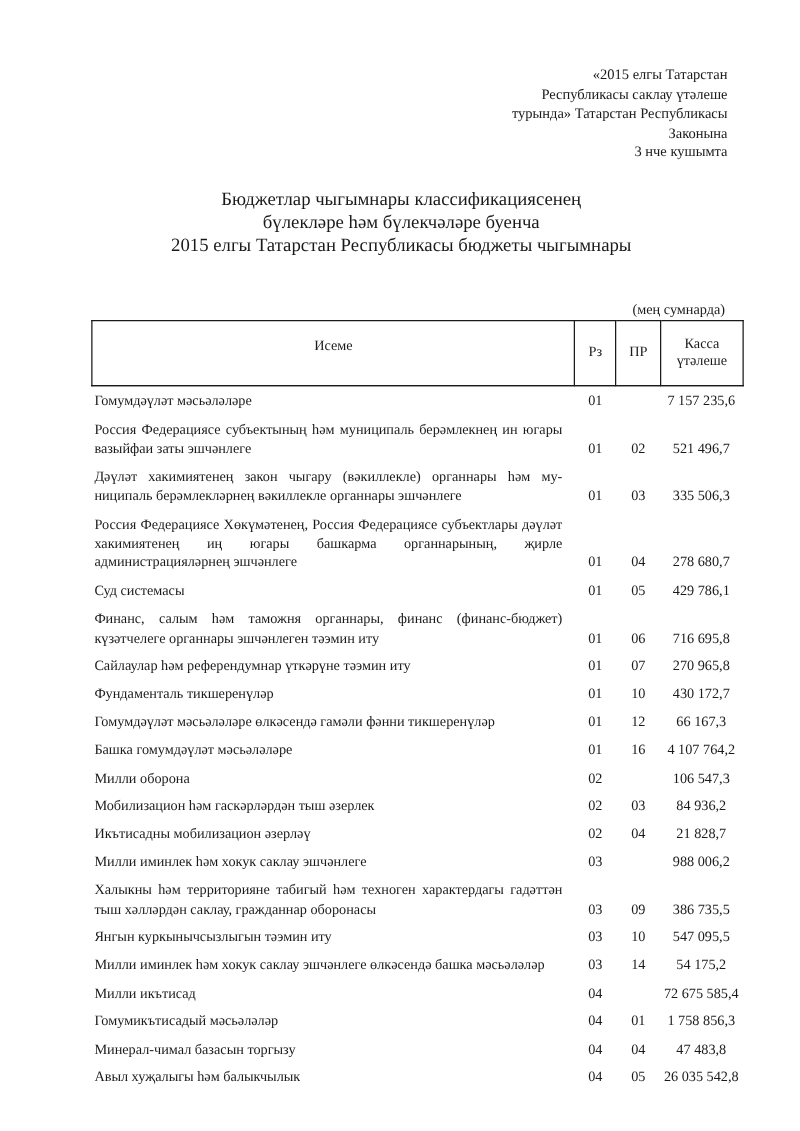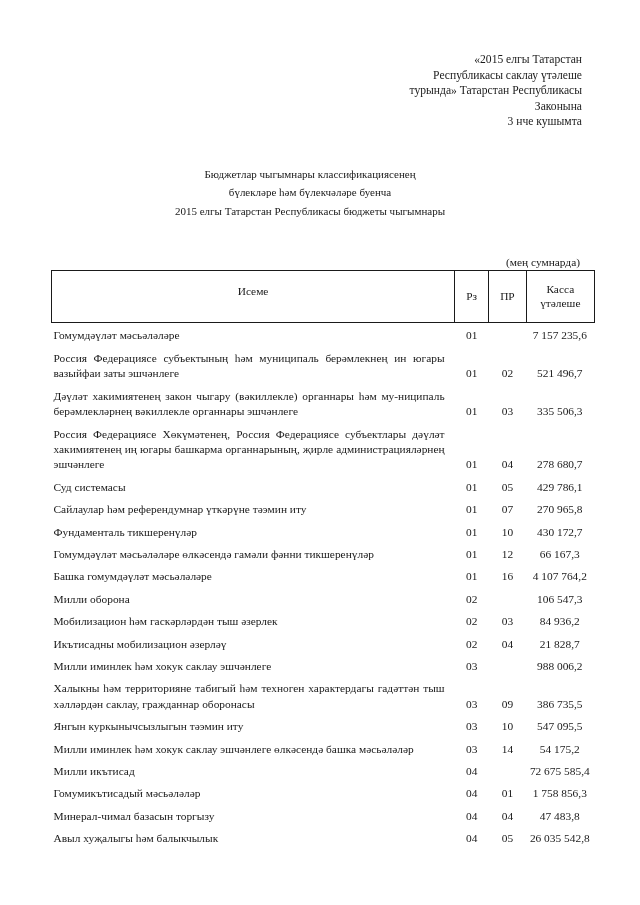--- a/index.html
+++ b/index.html
@@ -12,39 +12,39 @@
     height: 905px;
     font-family: "Liberation Serif", "DejaVu Serif", serif;
     color: #1a1a1a;
     position: relative;
     overflow: hidden;
   }
   .page {
     width: 640px;
     height: 715px;
     box-sizing: border-box;
-    padding: 52px 58px 0 38px;
+    padding: 52px 58px 0 60px;
     position: relative;
   }
 
   
   .doc-ref {
     text-align: right;
     font-size: 11.6px;
     line-height: 15.6px;
     margin: 0 0 0 auto;
     width: 320px;
   }
   .doc-ref div { white-space: nowrap; }
 
   
   .doc-title {
-    margin-top: 35px;
-    text-align: center;
-    font-size: 11px;
+    margin-top: 21px;
+    text-align: center;
+    font-size: 15px;
     line-height: 18.5px;
   }
   .doc-title div { white-space: nowrap; }
 
   
   .units-note {
     margin-top: 36px;
     text-align: right;
     font-size: 11.4px;
     padding-right: 2px;
@@ -162,20 +162,26 @@
           <td class="code">01</td>
           <td class="code">04</td>
           <td class="value">278 680,7</td>
         </tr>
         <tr>
           <td class="name">Суд системасы</td>
           <td class="code">01</td>
           <td class="code">05</td>
           <td class="value">429 786,1</td>
         </tr>
+        <tr class="multiline">
+          <td class="name">Финанс, салым һәм таможня органнары, финанс (финанс-бюджет) күзәтчелеге органнары эшчәнлеген тәэмин иту</td>
+          <td class="code">01</td>
+          <td class="code">06</td>
+          <td class="value">716 695,8</td>
+        </tr>
         <tr>
           <td class="name">Сайлаулар һәм референдумнар үткәрүне тәэмин иту</td>
           <td class="code">01</td>
           <td class="code">07</td>
           <td class="value">270 965,8</td>
         </tr>
         <tr>
           <td class="name">Фундаменталь тикшеренүләр</td>
           <td class="code">01</td>
           <td class="code">10</td>

